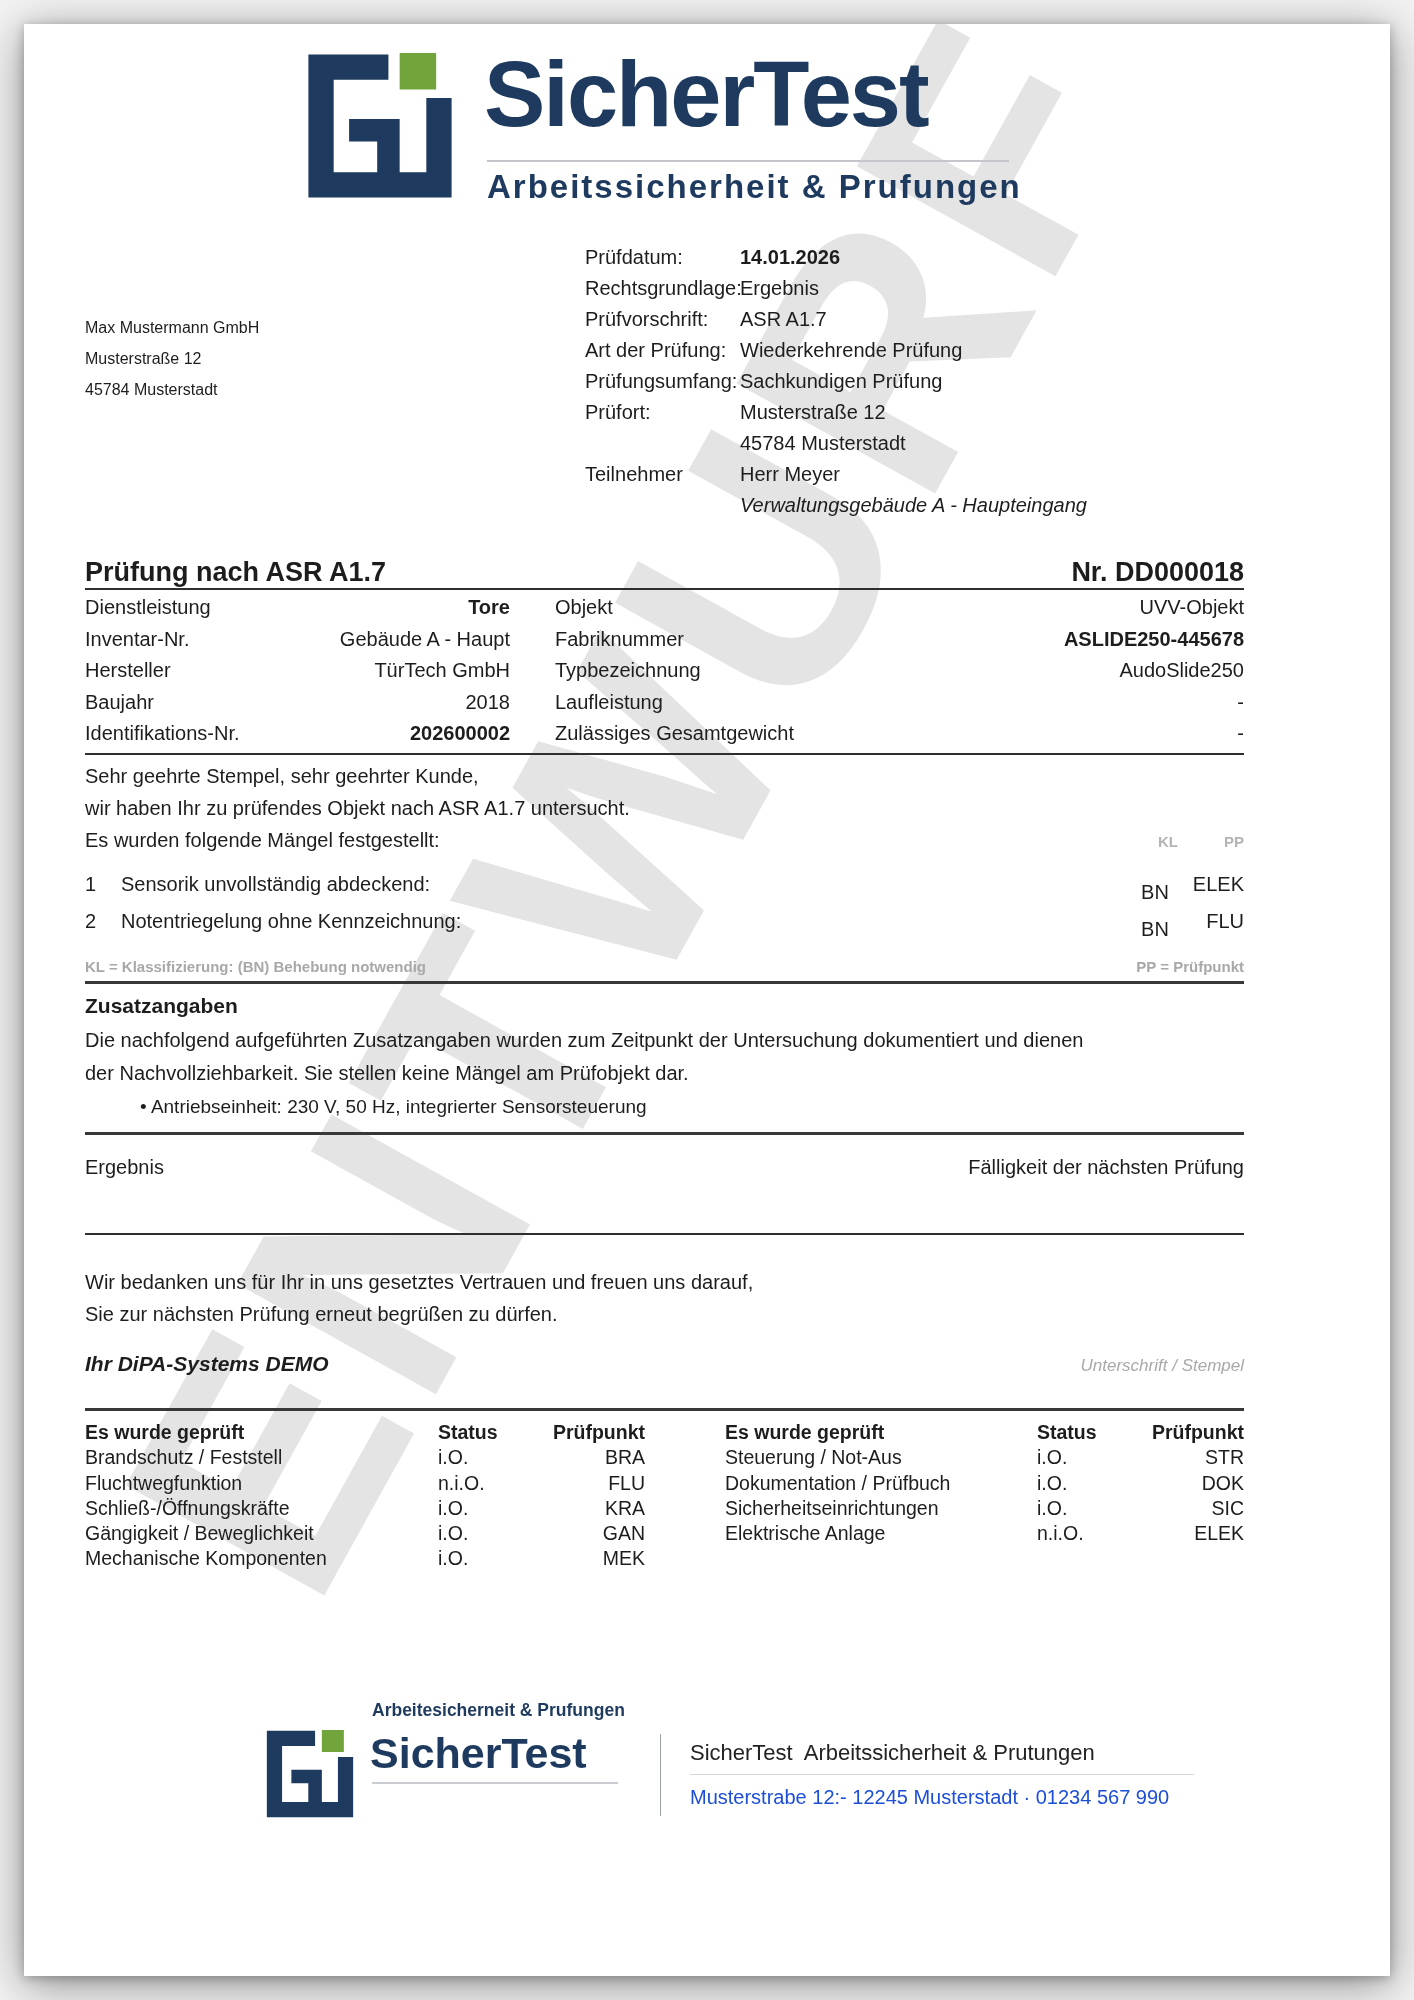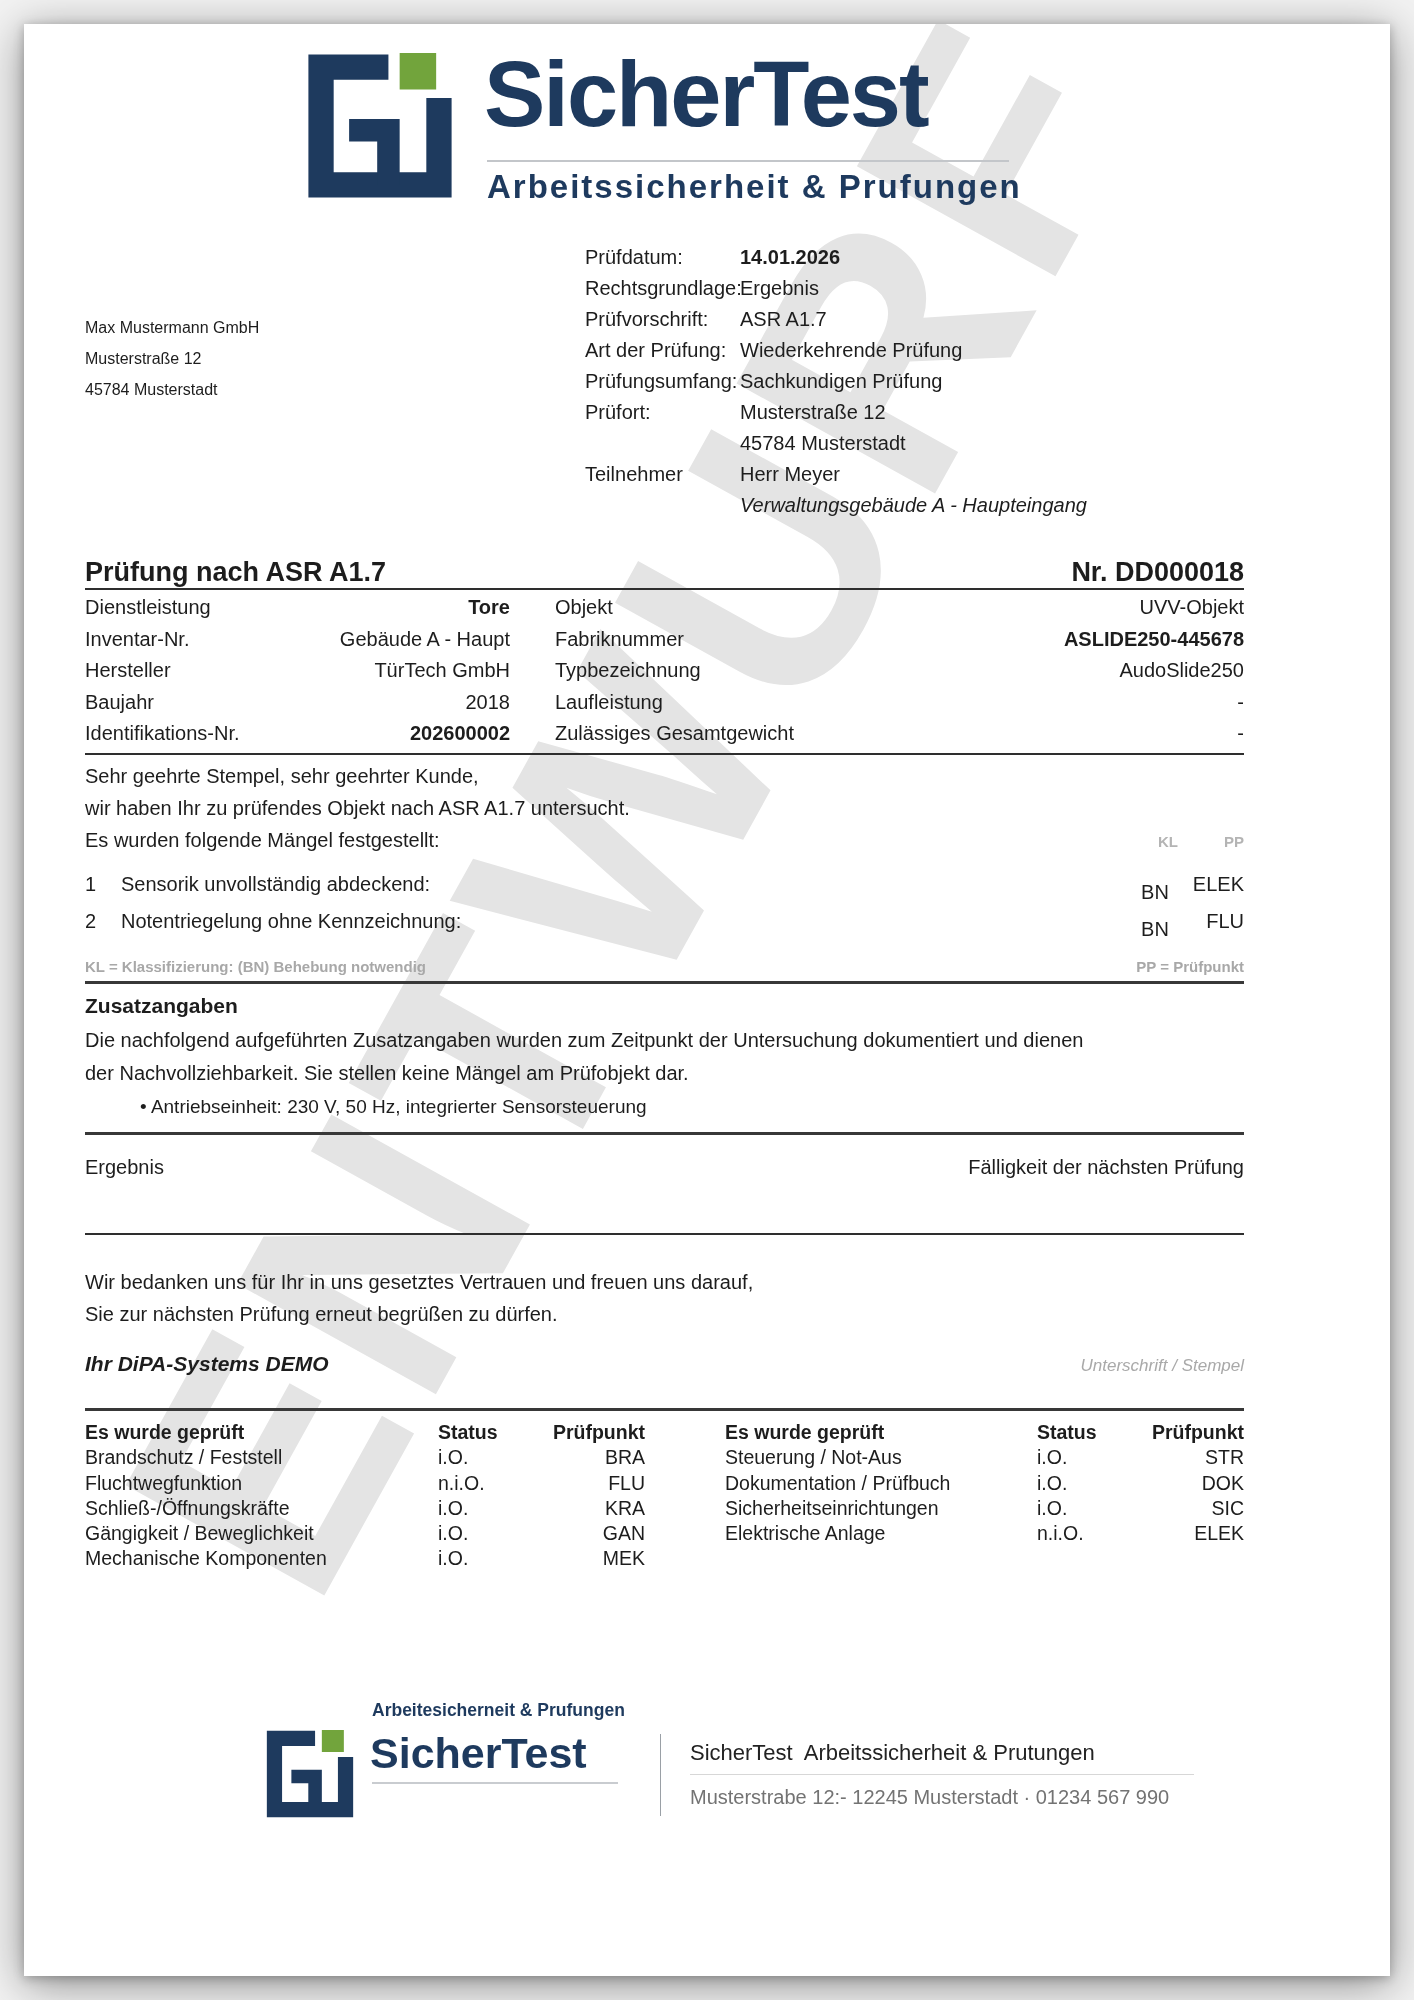--- a/index.html
+++ b/index.html
@@ -87,21 +87,21 @@
   .chk-head { font-weight:bold; }
 
   
   .f-mark { position:absolute; left:241px; top:1706px; width:90px; height:88px; }
   .f-brand { position:absolute; left:346px; top:1708px; font-size:43px; font-weight:bold; color:#1e3a5e; line-height:1; }
   .f-brand-rule { position:absolute; left:348px; top:1758px; width:246px; height:2px; background:#c9ccd0; }
   .f-brand-tag { position:absolute; left:348px; top:1676px; font-size:17.5px; font-weight:bold; color:#1e3a5e; }
   .f-div { position:absolute; left:636px; top:1710px; width:1px; height:82px; background:#9aa0a6; }
   .f-line1 { position:absolute; left:666px; top:1716px; font-size:22px; color:#222; white-space:pre-wrap; }
   .f-rule { position:absolute; left:666px; top:1750px; width:504px; height:1px; background:#d7d7d7; }
-  .f-line2 { position:absolute; left:666px; top:1762px; font-size:20px; color:#737373; white-space:pre-wrap;text-align:right; }
+  .f-line2 { position:absolute; left:666px; top:1762px; font-size:20px; color:#1d4ed8; white-space:pre-wrap;text-align:right; }
 </style>
 </head>
 <body>
 
 <div class="page">
 
   <div class="wm">ENTWURF</div>
 
   <svg class="logo-mark" viewBox="0 0 104 104">
     <rect x="66" y="0" width="26" height="26" fill="#72a43c"></rect>

